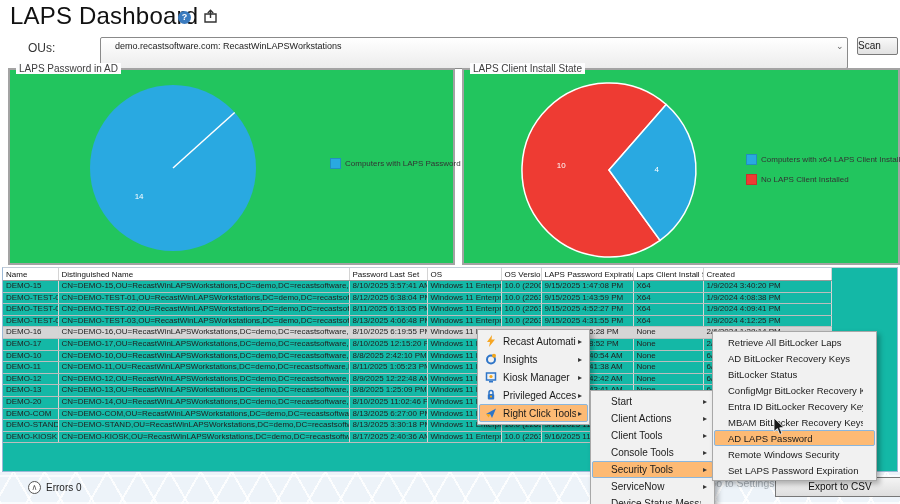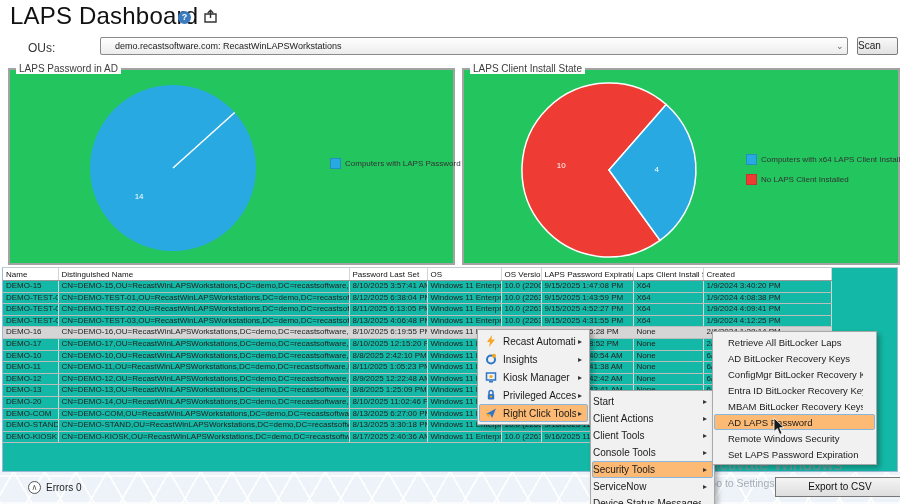--- a/index.html
+++ b/index.html
@@ -5,21 +5,21 @@
   html,body{margin:0;padding:0;background:#fff;}
   #app{position:relative;width:900px;height:504px;overflow:hidden;
        font-family:"Liberation Sans",sans-serif;color:#1a1a1a;background:#fff;}
   
   .title{position:absolute;left:10px;top:2px;font-size:24px;font-weight:300;color:#111;letter-spacing:.2px;}
   .help-ic{position:absolute;left:178px;top:11px;width:13px;height:13px;border-radius:50%;
            background:#3a7bbf;color:#fff;font-size:9px;font-weight:bold;text-align:center;line-height:13px;}
   .share-ic{position:absolute;left:203px;top:9px;width:15px;height:15px;}
   
   .ou-label{position:absolute;left:28px;top:41px;font-size:12px;color:#333;}
-  .ou-combo{position:absolute;left:100px;top:37px;width:748px;height:18px;box-sizing:border-box;
+  .ou-combo{position:absolute;left:100px;top:37px;width:748px;height:32px;box-sizing:border-box;
             background:linear-gradient(#ffffff,#ececec);border:1px solid #8a8a8a;border-radius:2px;
             font-size:9px;line-height:16px;padding:0 14px 0 14px;color:#222;overflow:hidden;white-space:nowrap;}
   .ou-chevron{position:absolute;left:836px;top:41px;font-size:9px;color:#666;}
   .scan-btn{position:absolute;left:857px;top:37px;width:41px;height:18px;box-sizing:border-box;
             background:linear-gradient(#f9f9f9,#e2e2e2);border:1px solid #7a7a7a;border-radius:2px;
             font-size:10px;text-align:left;line-height:16px;color:#222;}
   
   .gbox{position:absolute;box-sizing:border-box;border:2px solid #a3a3a3;background:#22c55e;}
   .gbox-label{position:absolute;top:-7px;left:6px;background:#fdfdfe;padding:0 3px;font-size:10px;color:#3c3c3c;}
   #gbox1{left:8px;top:68px;width:447px;height:197px;}
@@ -56,21 +56,21 @@
               background:linear-gradient(#f4f4f4,#dedede);border:1px solid #777;font-size:10px;
               text-align:center;line-height:18px;color:#111;}
   
   .menu{position:absolute;box-sizing:border-box;background:#f1f1f1;border:1px solid #a8a8a8;
         box-shadow:3px 3px 5px rgba(0,0,0,.28);z-index:10;padding:2px 1px;}
   #menu-recast{left:477px;top:329px;width:113px;}
   #menu-tools{left:590px;top:390px;width:125px;}
   #menu-security{left:712px;top:331px;width:165px;}
   .mi{position:relative;display:flex;align-items:center;border:1px solid transparent;border-radius:2px;}
   #menu-recast .mi{height:16px;font-size:10px;padding-left:5px;}
-  #menu-tools .mi{height:15px;font-size:10px;}
+  #menu-tools .mi{height:15px;font-size:10px;padding-left:18px;}
   #menu-security .mi{height:14px;font-size:9.5px;padding-left:13px;}
   .mi .ic{width:12px;height:12px;margin-right:6px;flex:0 0 12px;}
   .mi-label{flex:1;white-space:nowrap;overflow:hidden;color:#1a1a1a;}
   .mi-arrow{font-size:8px;color:#333;padding:0 5px 0 2px;}
   .mi.noarrow .mi-arrow{visibility:hidden;}
   .mi.hl{background:#fdba74;border-color:#8ab6dd;}
   
   #cursor{position:absolute;left:773px;top:418px;z-index:30;}
 </style>
 </head>
@@ -409,20 +409,24 @@
       <div class="mi noarrow">
         <span class="mi-label">Retrieve All BitLocker Laps</span>
         <span class="mi-arrow">▸</span>
       </div>
 
       <div class="mi noarrow">
         <span class="mi-label">AD BitLocker Recovery Keys</span>
         <span class="mi-arrow">▸</span>
       </div>
 
+      <div class="mi noarrow">
+        <span class="mi-label">BitLocker Status</span>
+        <span class="mi-arrow">▸</span>
+      </div>
 
       <div class="mi noarrow">
         <span class="mi-label">ConfigMgr BitLocker Recovery Keys</span>
         <span class="mi-arrow">▸</span>
       </div>
 
       <div class="mi noarrow">
         <span class="mi-label">Entra ID BitLocker Recovery Keys</span>
         <span class="mi-arrow">▸</span>
       </div>

